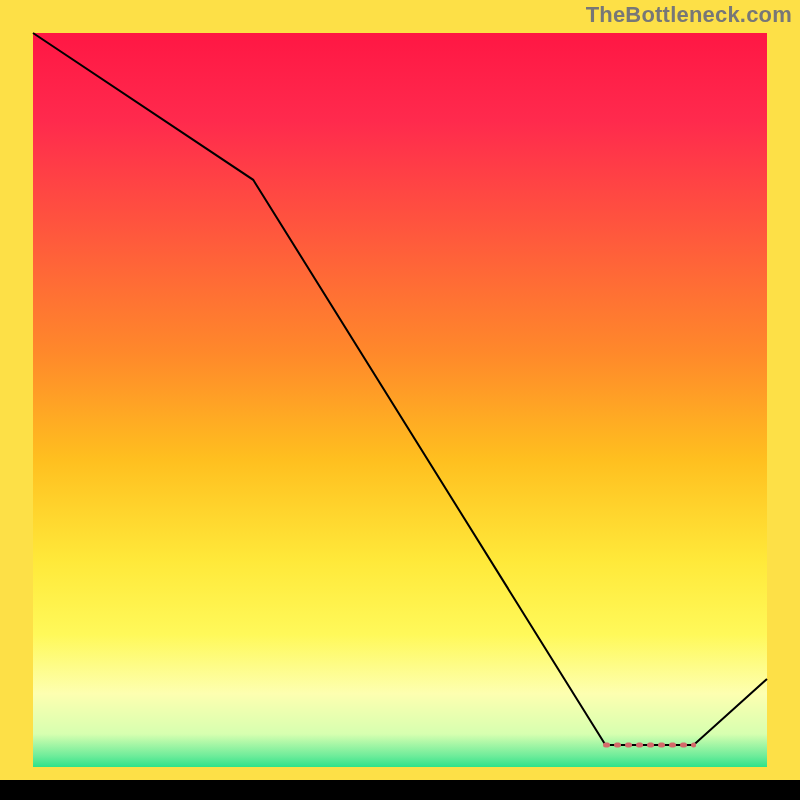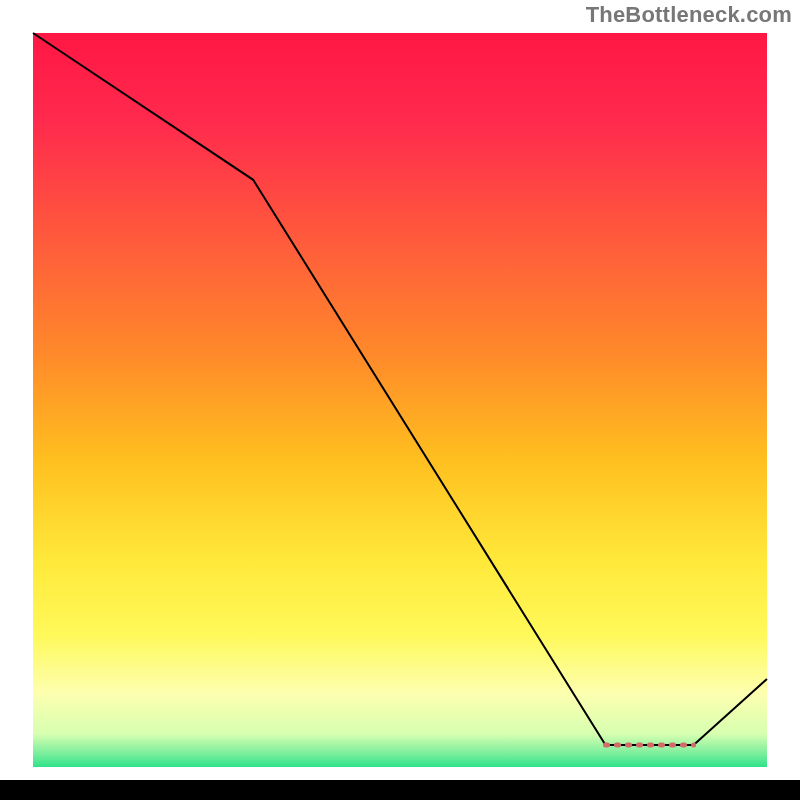--- a/index.html
+++ b/index.html
@@ -7,21 +7,21 @@
     padding: 0;
     width: 800px;
     height: 800px;
     background: #000;
     overflow: hidden;
   }
   .outer {
     position: relative;
     width: 800px;
     height: 780px;
-    background: #ffffff;
+    background: #fde047;
   }
   .watermark {
     position: absolute;
     top: 2px;
     right: 8px;
     color: #777;
     font-family: Arial, Helvetica, sans-serif;
     font-size: 22px;
     font-weight: 600;
     letter-spacing: 0.2px;

